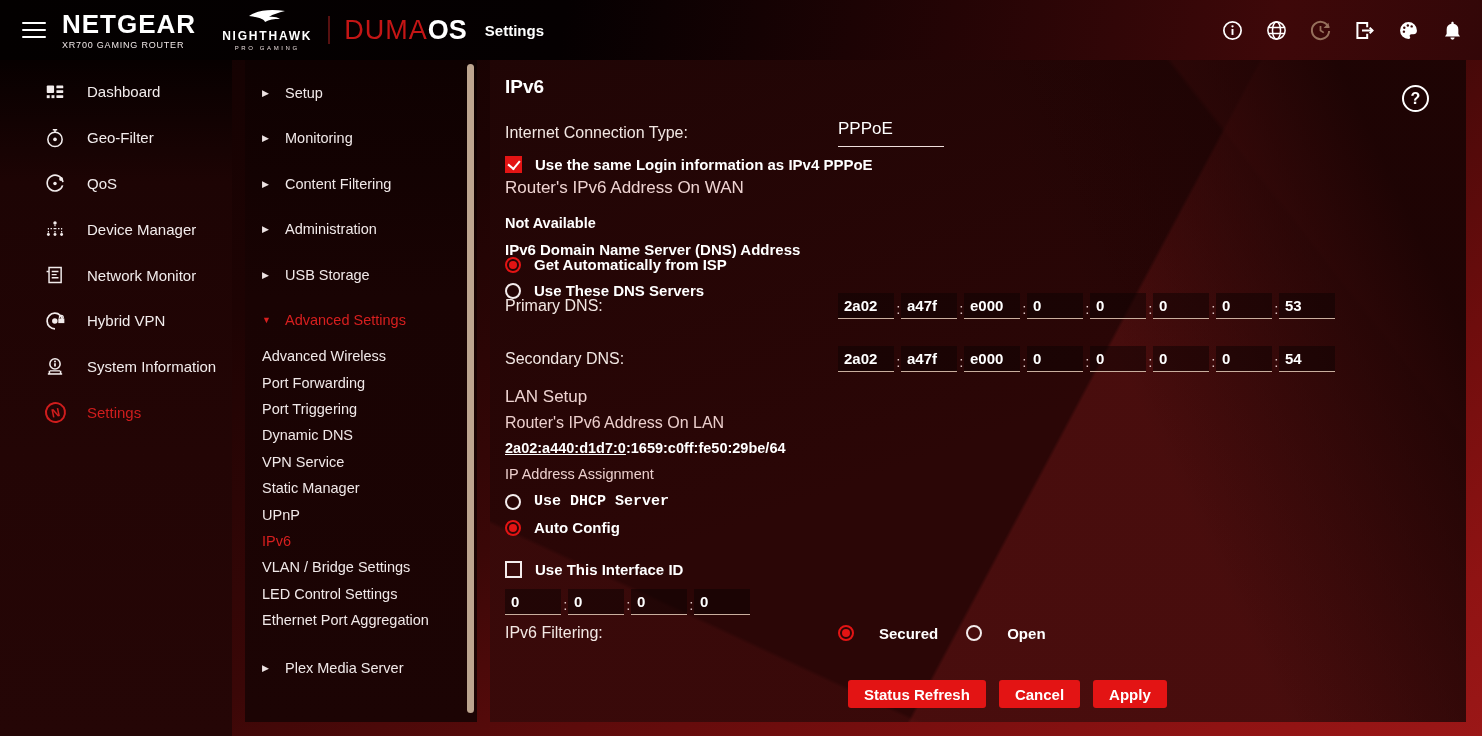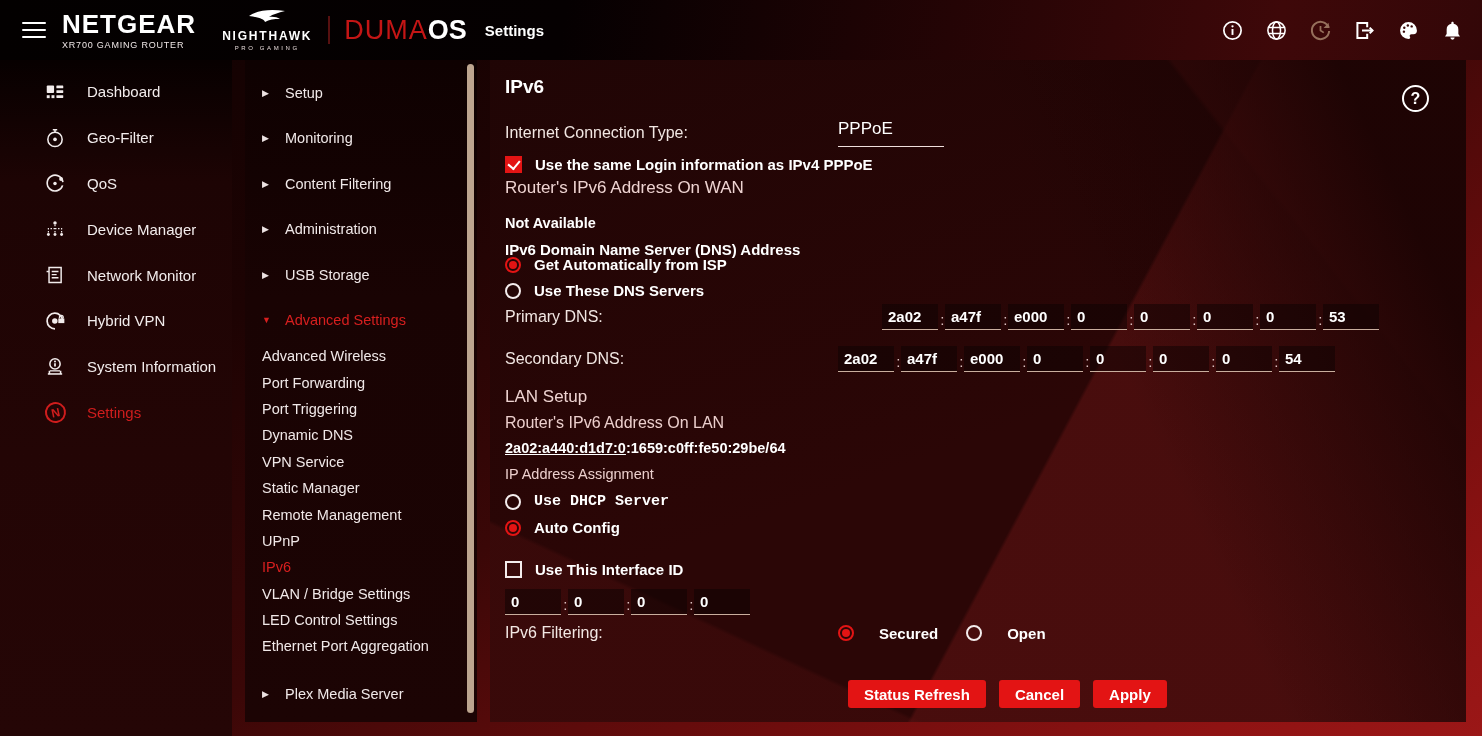--- a/index.html
+++ b/index.html
@@ -339,24 +339,20 @@
         <div class="sm-item">
           <span class="sm-arrow"></span>
           <span class="sm-label">VPN Service</span>
         </div>
 
         <div class="sm-item">
           <span class="sm-arrow"></span>
           <span class="sm-label">Static Manager</span>
         </div>
 
-        <div class="sm-item">
-          <span class="sm-arrow"></span>
-          <span class="sm-label">Remote Management</span>
-        </div>
 
         <div class="sm-item">
           <span class="sm-arrow"></span>
           <span class="sm-label">UPnP</span>
         </div>
 
         <div class="sm-item active">
           <span class="sm-arrow"></span>
           <span class="sm-label">IPv6</span>
         </div>
@@ -404,21 +400,21 @@
 
     <div class="r" style="top:196px;">
       <span class="radio on"></span>
       <span class="radio-label">Get Automatically from ISP</span>
     </div>
     <div class="r" style="top:222px;">
       <span class="radio off"></span>
       <span class="radio-label">Use These DNS Servers</span>
     </div>
 
-    <div class="r" style="top:244px;gap:44px;">
+    <div class="r" style="top:233px;">
       <span class="fl">Primary DNS:</span>
       <div class="segs">
 
       <div class="seg">2a02</div>
           <div class="seg">a47f</div>
           <div class="seg">e000</div>
           <div class="seg">0</div>
           <div class="seg">0</div>
           <div class="seg">0</div>
           <div class="seg">0</div>

